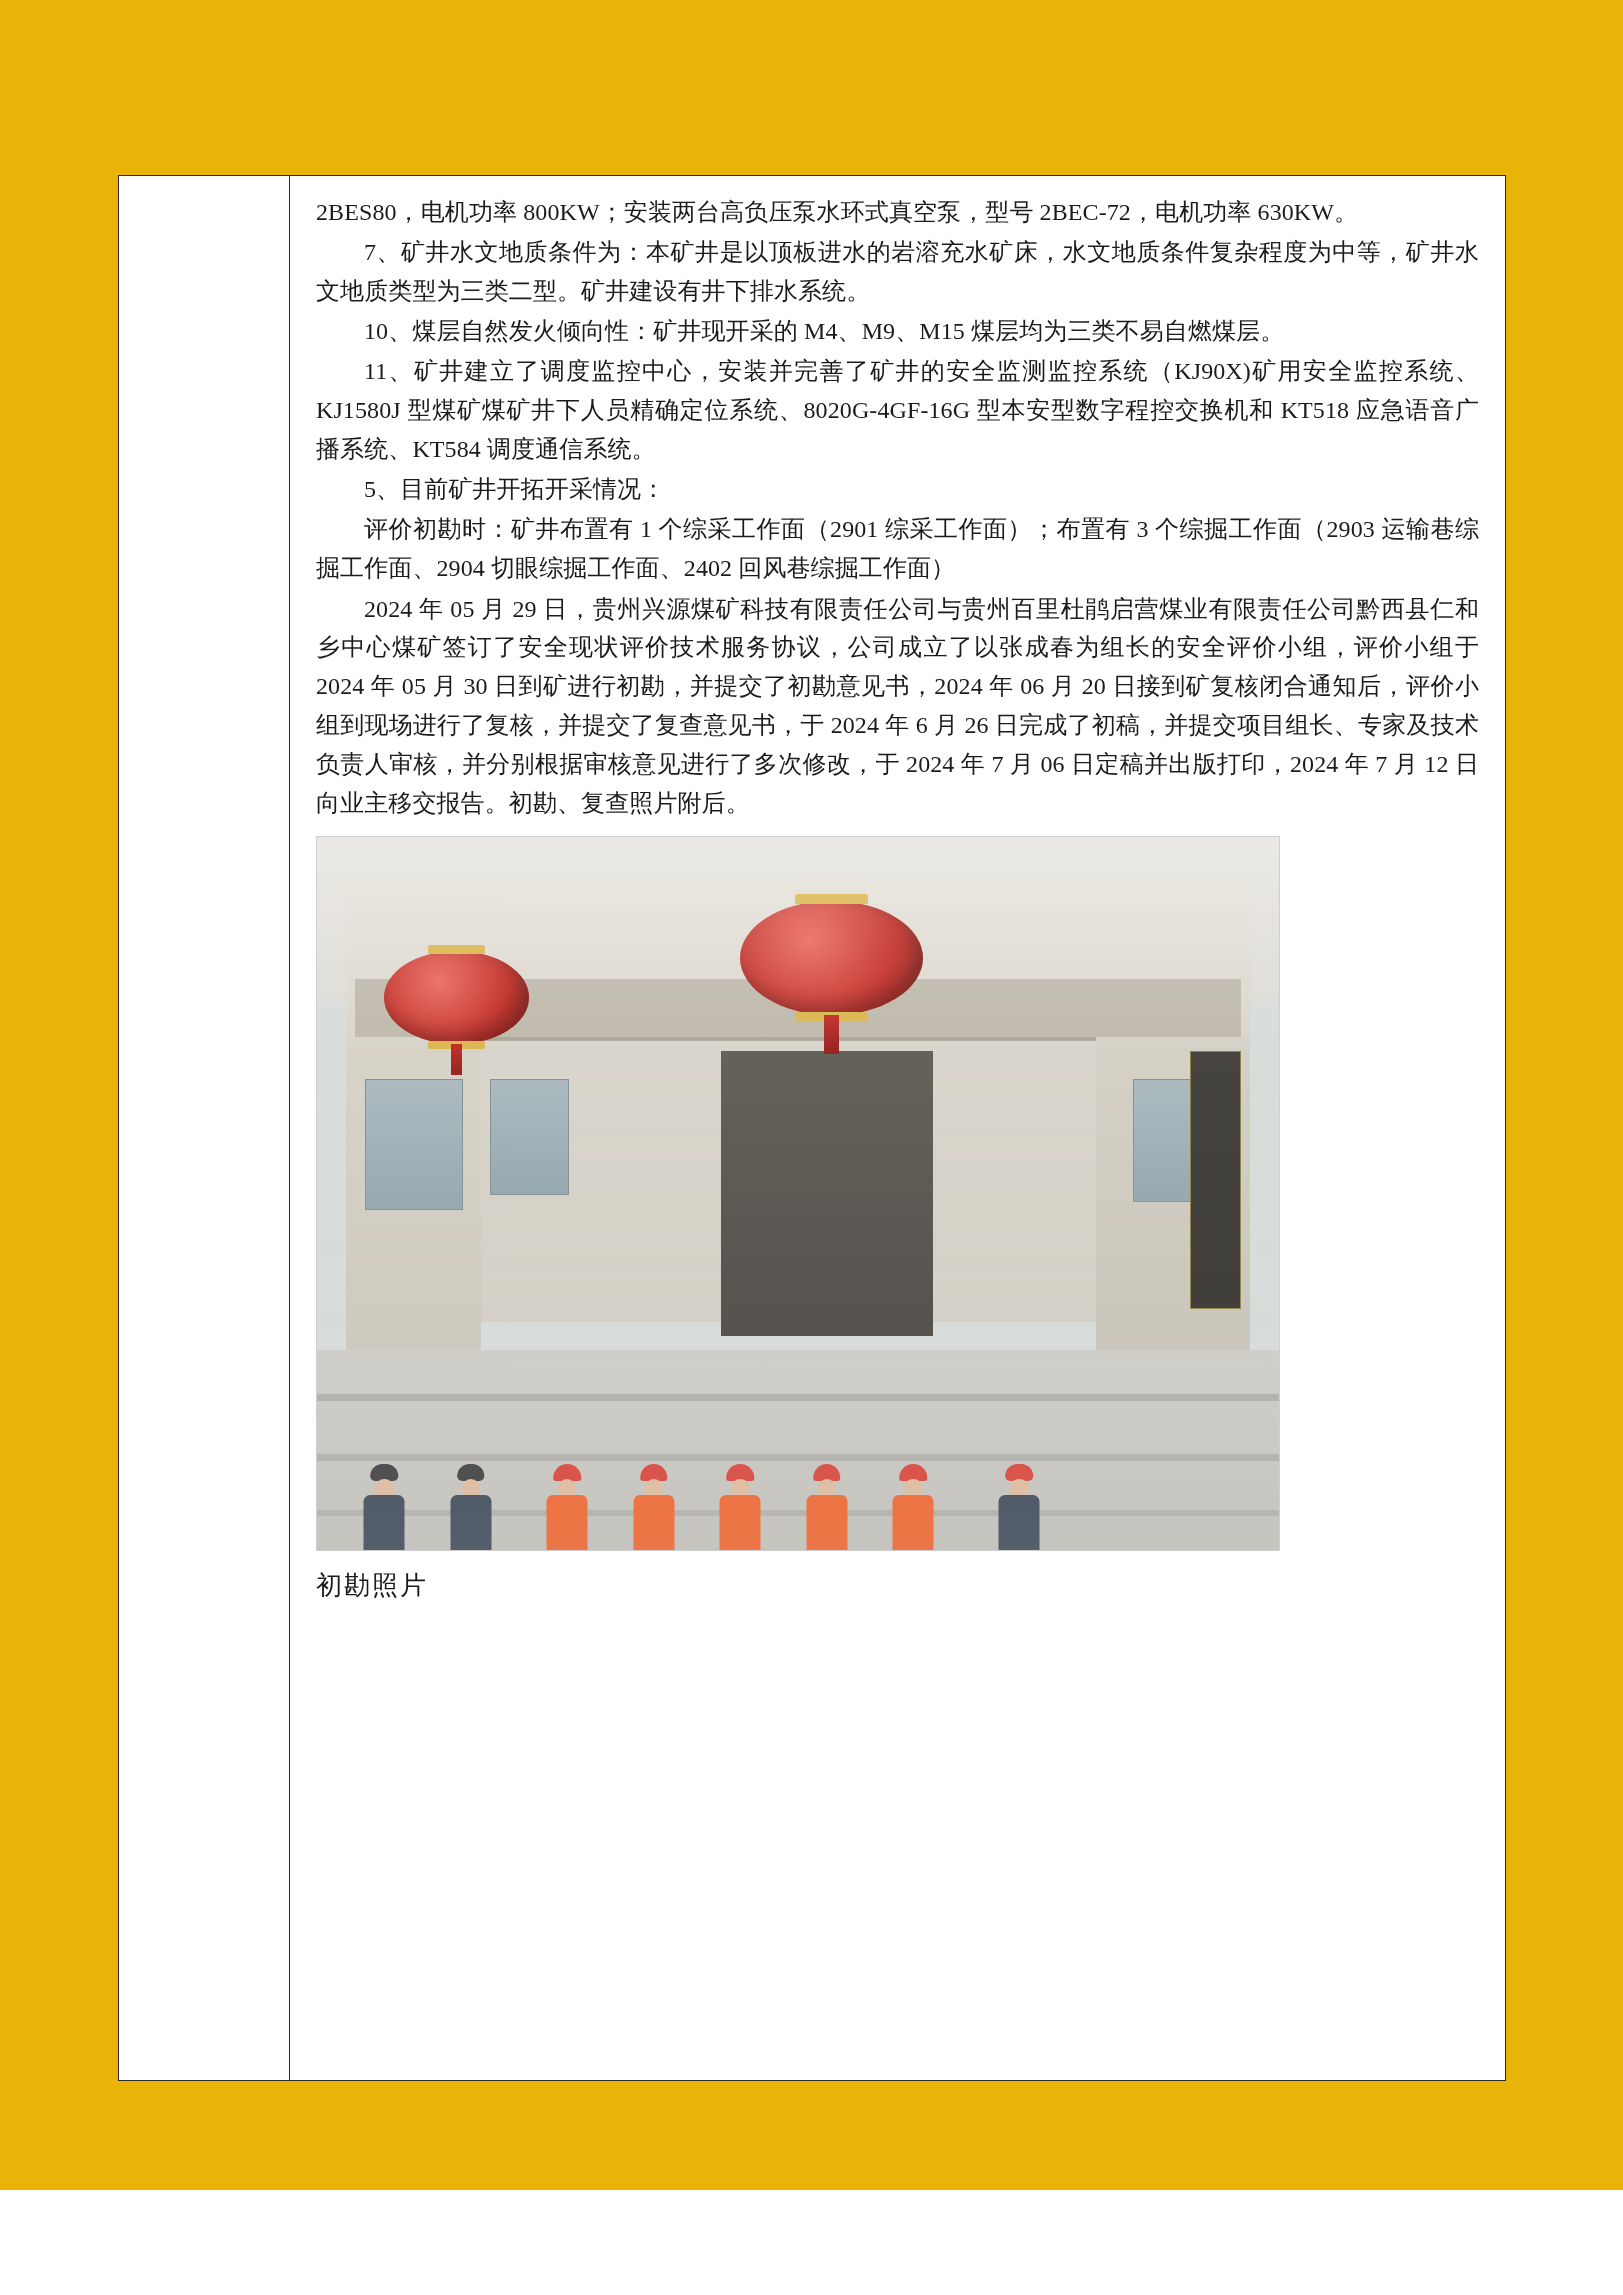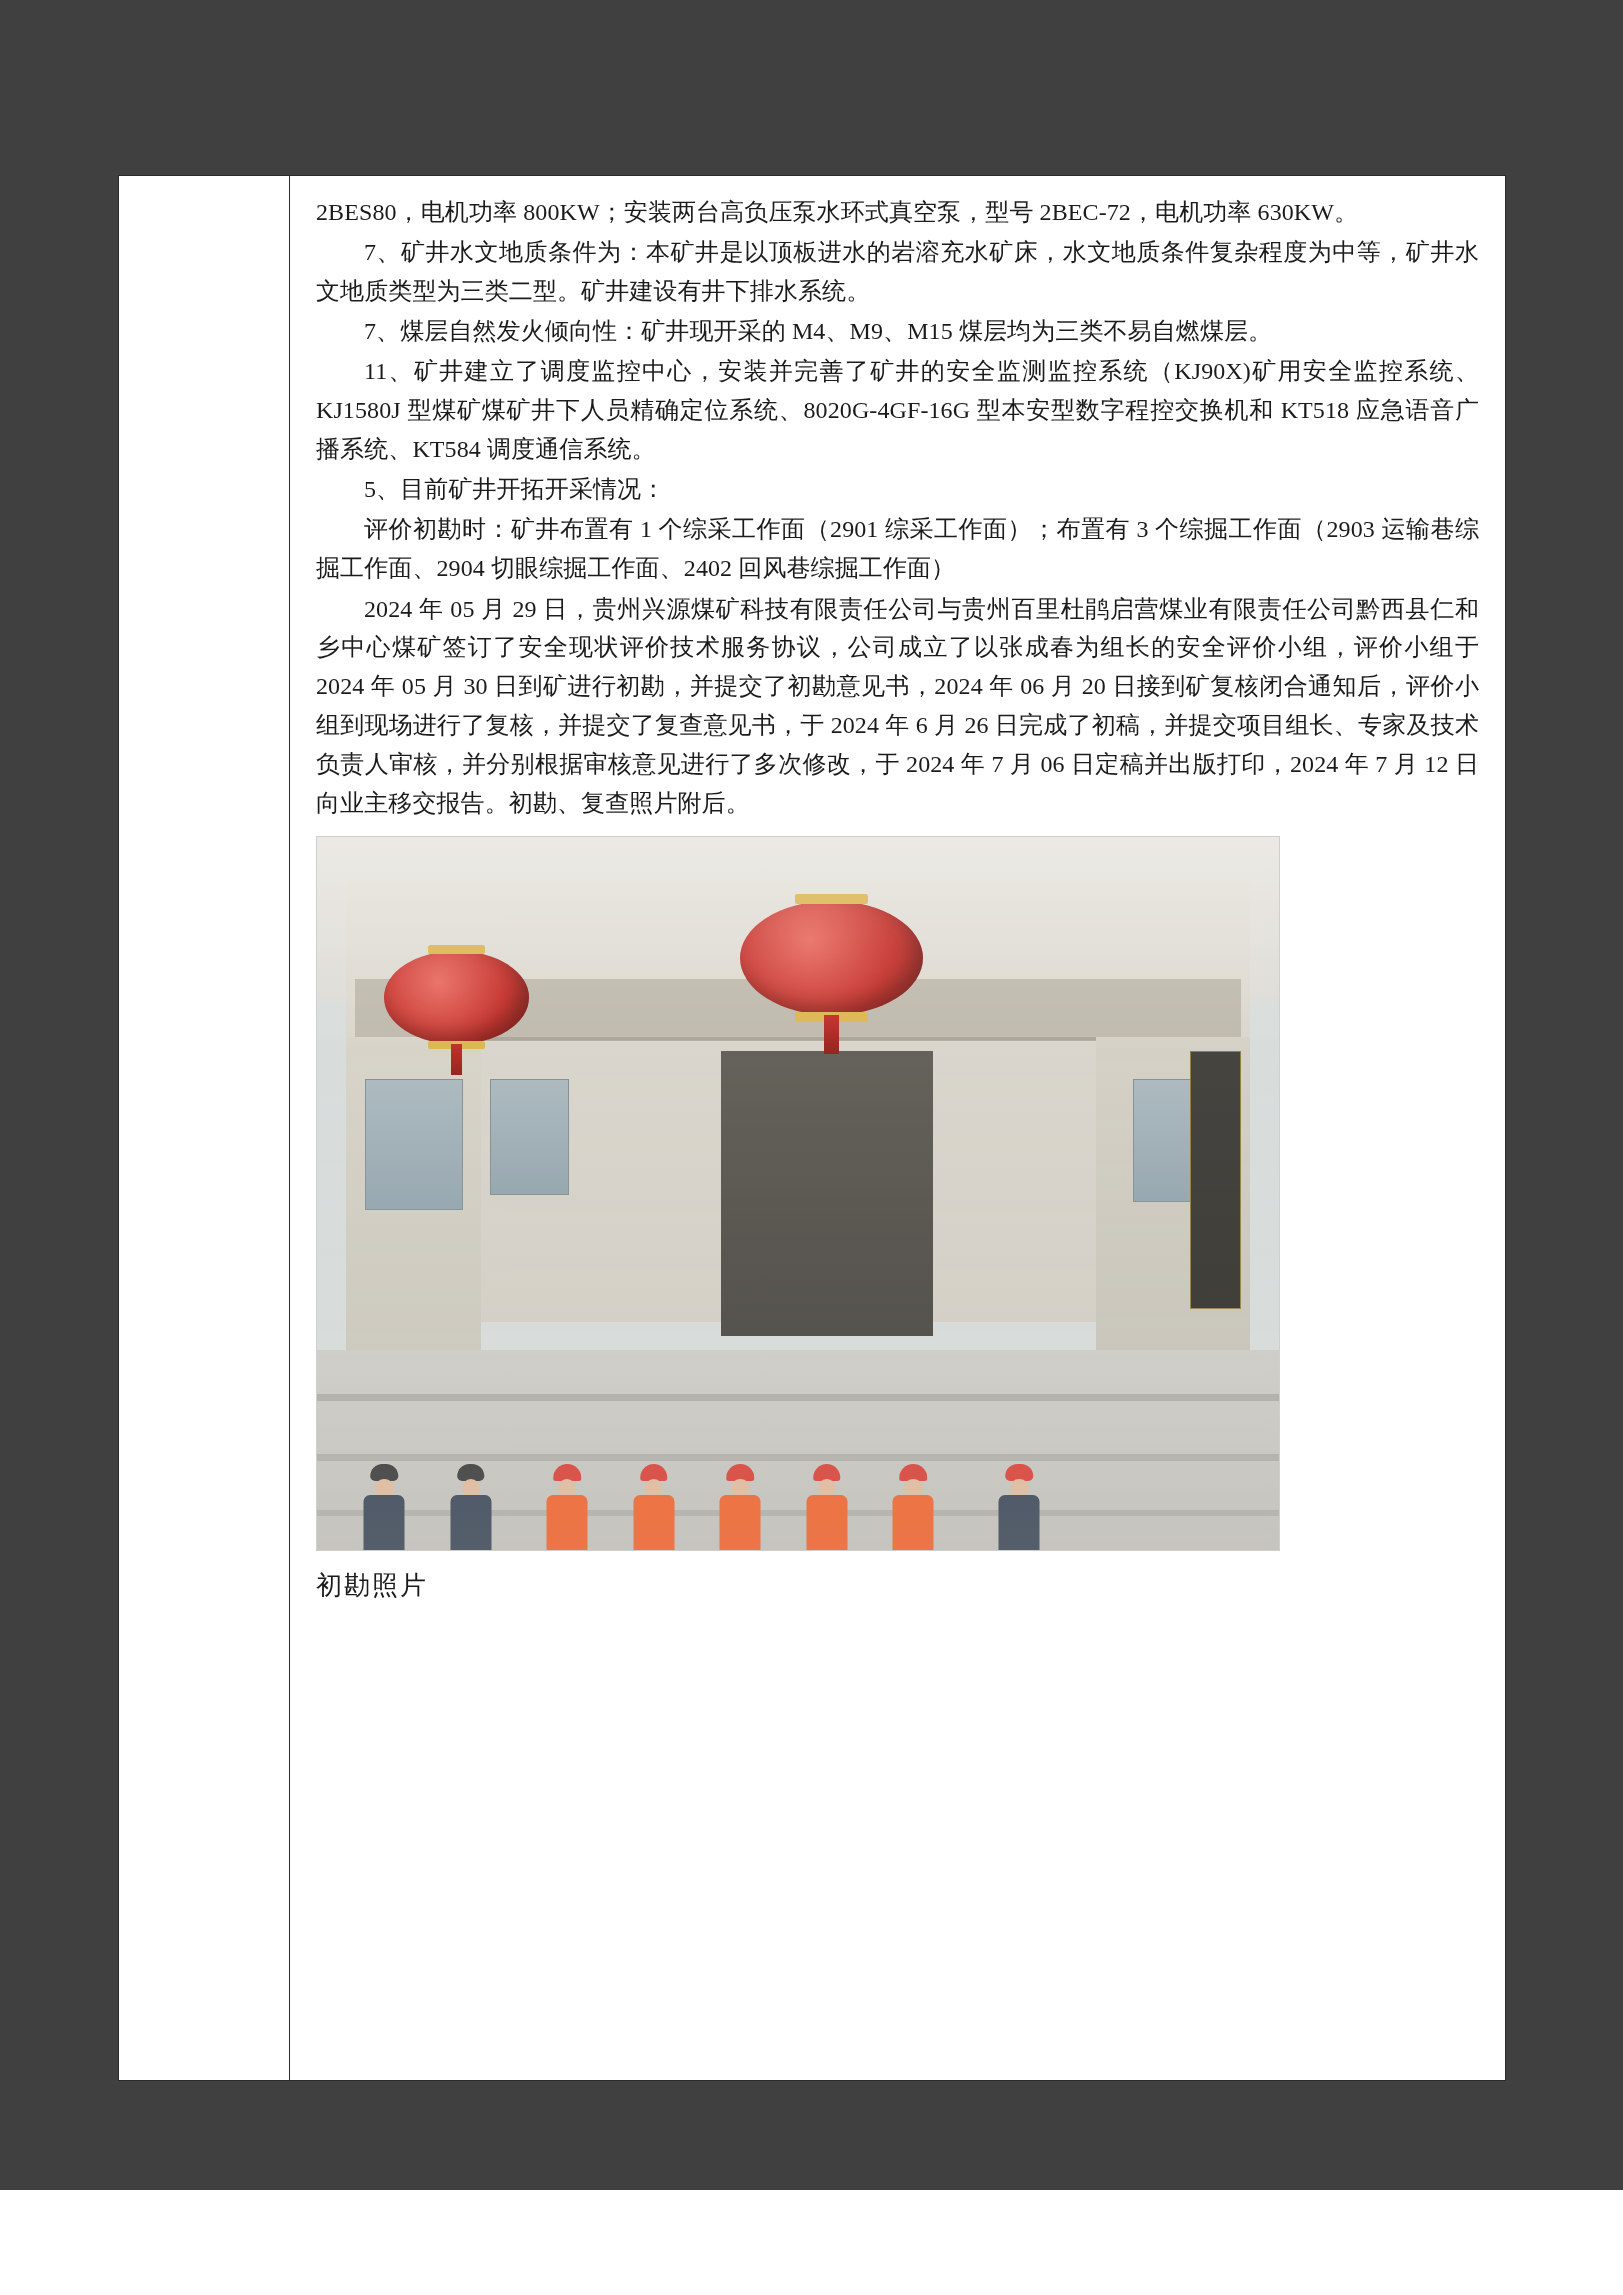--- a/index.html
+++ b/index.html
@@ -13,21 +13,21 @@
     font-family: "Liberation Serif", "DejaVu Serif", serif;
     color: #1a1a1a;
     position: relative;
     overflow: hidden;
   }
   .page {
     position: absolute;
     left: 0; top: 0;
     width: 1623px;
     height: 2190px;
-    background: #404040;
+    background: #eab308;
   }
   
   .doc-table {
     position: absolute;
     left: 118px;
     top: 175px;
     width: 1388px;
     height: 1906px;
     border: 1.3px solid #2b2b2b;
     box-sizing: border-box;
@@ -188,21 +188,21 @@
 
   <div class="doc-table">
 
     <div class="col-left"></div>
 
     <div class="col-right">
 
       <div class="body-text">
         <p class="p">2BES80，电机功率 800KW；安装两台高负压泵水环式真空泵，型号 2BEC-72，电机功率 630KW。</p>
         <p class="p indent">7、矿井水文地质条件为：本矿井是以顶板进水的岩溶充水矿床，水文地质条件复杂程度为中等，矿井水文地质类型为三类二型。矿井建设有井下排水系统。</p>
-        <p class="p indent">7、煤层自然发火倾向性：矿井现开采的 M4、M9、M15 煤层均为三类不易自燃煤层。</p>
+        <p class="p indent">10、煤层自然发火倾向性：矿井现开采的 M4、M9、M15 煤层均为三类不易自燃煤层。</p>
         <p class="p indent">11、矿井建立了调度监控中心，安装并完善了矿井的安全监测监控系统（KJ90X)矿用安全监控系统、KJ1580J 型煤矿煤矿井下人员精确定位系统、8020G-4GF-16G 型本安型数字程控交换机和 KT518 应急语音广播系统、KT584 调度通信系统。</p>
         <p class="p indent">5、目前矿井开拓开采情况：</p>
         <p class="p indent">评价初勘时：矿井布置有 1 个综采工作面（2901 综采工作面）；布置有 3 个综掘工作面（2903 运输巷综掘工作面、2904 切眼综掘工作面、2402 回风巷综掘工作面）</p>
         <p class="p indent">2024 年 05 月 29 日，贵州兴源煤矿科技有限责任公司与贵州百里杜鹃启营煤业有限责任公司黔西县仁和乡中心煤矿签订了安全现状评价技术服务协议，公司成立了以张成春为组长的安全评价小组，评价小组于 2024 年 05 月 30 日到矿进行初勘，并提交了初勘意见书，2024 年 06 月 20 日接到矿复核闭合通知后，评价小组到现场进行了复核，并提交了复查意见书，于 2024 年 6 月 26 日完成了初稿，并提交项目组长、专家及技术负责人审核，并分别根据审核意见进行了多次修改，于 2024 年 7 月 06 日定稿并出版打印，2024 年 7 月 12 日向业主移交报告。初勘、复查照片附后。</p>
       </div>
 
       <div class="photo-wrap">
         <div class="photo">
           <div class="ph-sky"></div>
           <div class="ph-building"></div>

